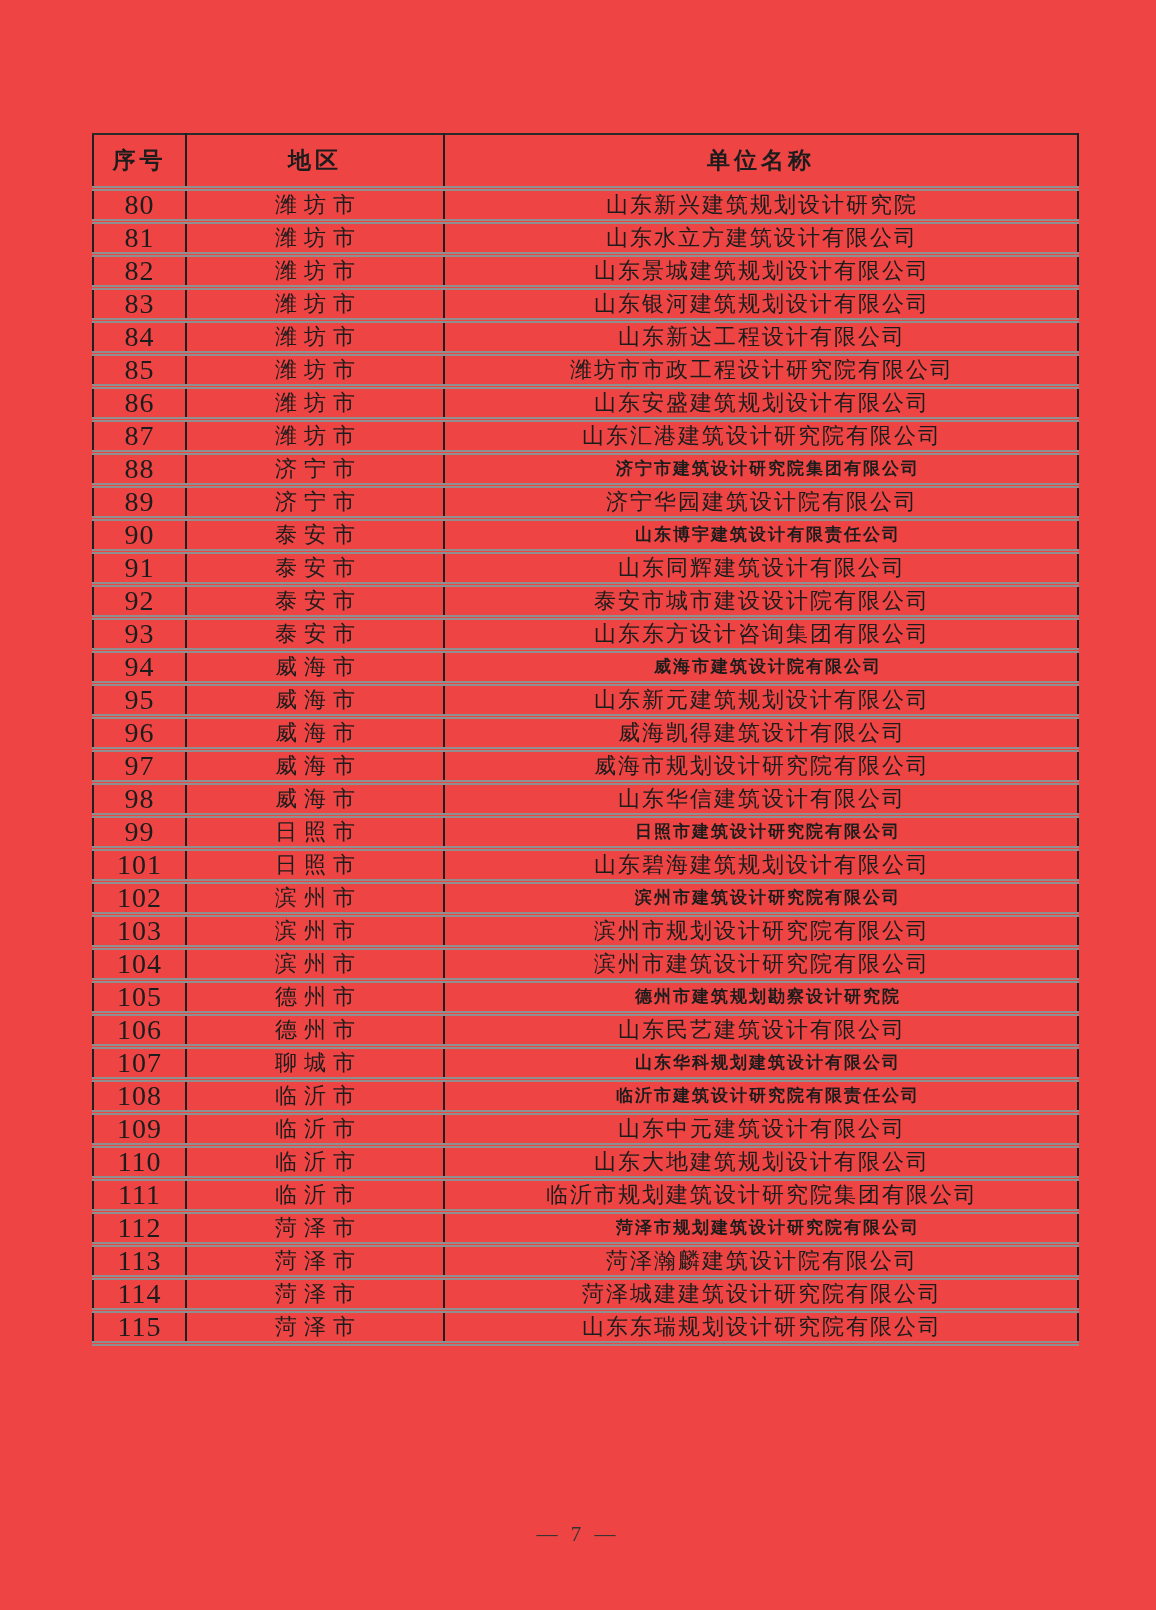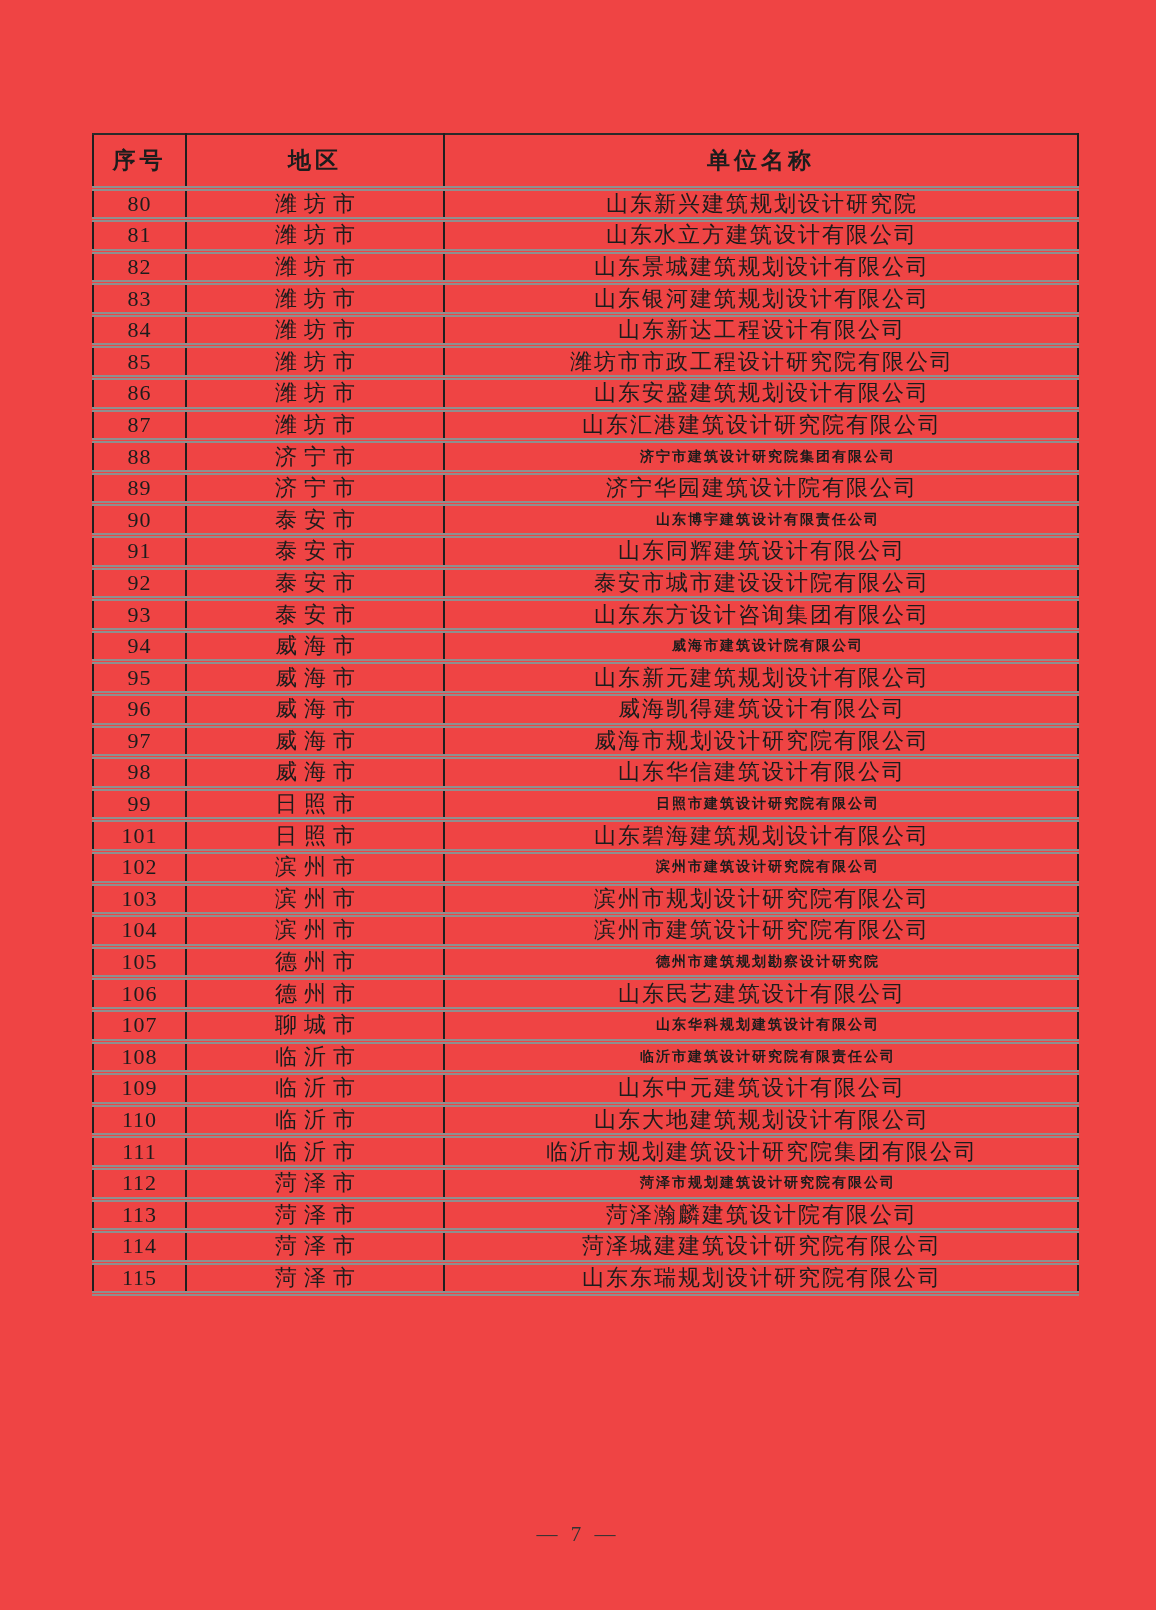--- a/index.html
+++ b/index.html
@@ -52,38 +52,38 @@
   thead tr { height: 54px; }
   tbody tr { height: 31.6px; }
 
   th {
     font-weight: bold;
     letter-spacing: 4px;
     font-size: 23px;
   }
 
   td.c-no {
-    font-size: 22px;
+    font-size: 28px;
     letter-spacing: 1px;
   }
 
   td.c-region {
     letter-spacing: 7px;
     text-indent: 7px; 
   }
 
   td.c-name {
     letter-spacing: 2px;
     text-indent: 2px;
   }
 
   td.c-name.bold {
     font-weight: bold;
-    font-family: Liberation Serif, serif;
-    font-size: 14px;
+    font-family: Liberation Sans, sans-serif;
+    font-size: 17px;
     padding-left: 12px;
   }
 
   .footer {
     position: absolute;
     left: 0;
     right: 0;
     top: 1522px;
     text-align: center;
     font-size: 21px;

